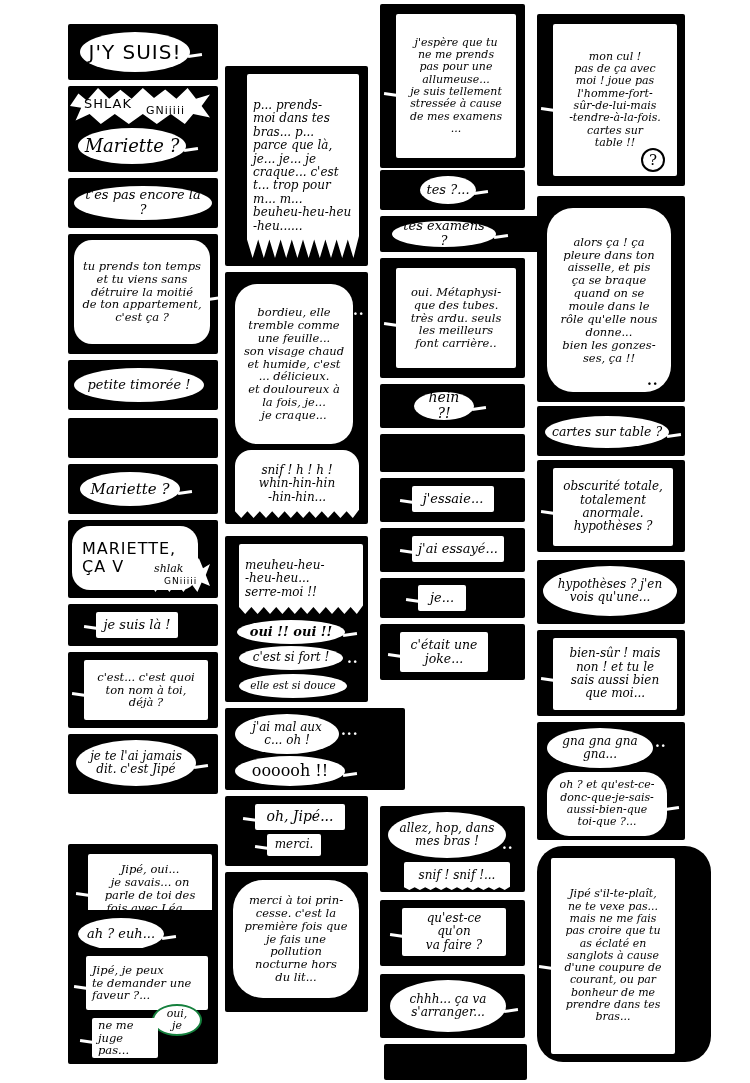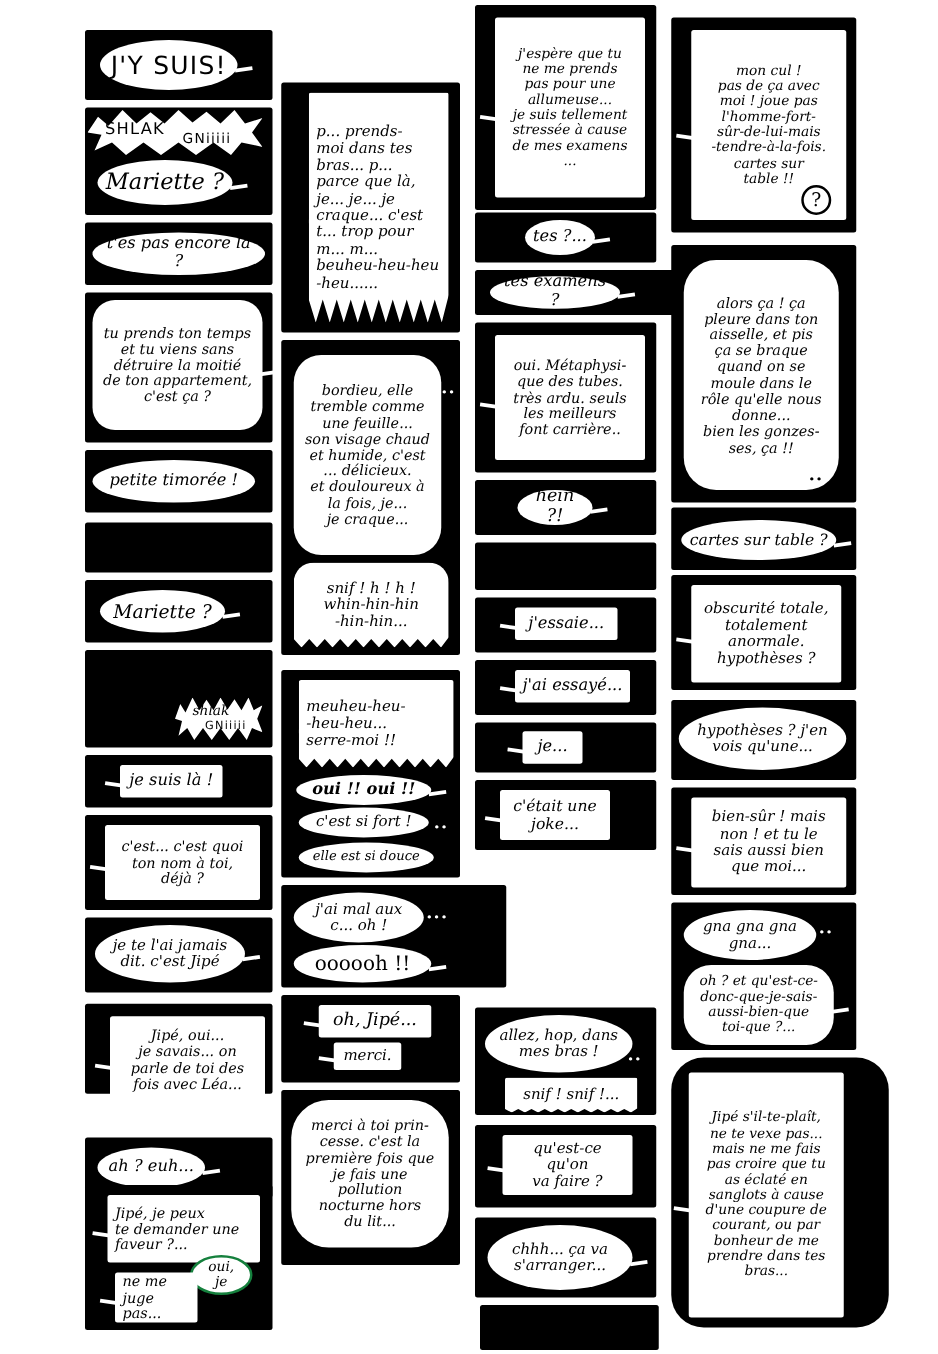--- a/index.html
+++ b/index.html
@@ -54,41 +54,43 @@
     <div class="bubble oval" style="left:6px;top:8px;width:130px;height:34px;font-size:13px;">petite timorée !</div>
   </div>
 
   <div class="panel" style="left:68px;top:418px;width:150px;height:40px;"></div>
 
   <div class="panel" style="left:68px;top:464px;width:150px;height:50px;">
     <div class="bubble oval tail-r" style="left:12px;top:8px;width:100px;height:34px;font-size:15px;">Mariette ?</div>
   </div>
 
   <div class="panel" style="left:68px;top:520px;width:150px;height:78px;">
+    <div class="bubble round caps" style="left:4px;top:6px;width:126px;height:64px;font-size:16px;justify-content:flex-start;text-align:left;padding-left:10px;">MARIETTE,
+ÇA V</div>
     <div class="burst" style="position:absolute;left:72px;top:38px;width:70px;height:34px;"></div>
     <span style="position:absolute;left:86px;top:42px;font-size:11px;font-style:italic;">shlak</span>
     <span class="caps" style="position:absolute;left:96px;top:56px;font-size:9px;">GNiiiii</span>
   </div>
 
   <div class="panel" style="left:68px;top:604px;width:150px;height:42px;">
     <div class="bubble rect tail-l" style="left:28px;top:8px;width:82px;height:26px;font-size:13px;">je suis là !</div>
   </div>
 
   <div class="panel" style="left:68px;top:652px;width:150px;height:76px;">
     <div class="bubble rect tail-l" style="left:16px;top:8px;width:124px;height:60px;font-size:11.5px;">c'est... c'est quoi
 ton nom à toi,
 déjà ?</div>
   </div>
 
   <div class="panel" style="left:68px;top:734px;width:150px;height:60px;">
     <div class="bubble oval tail-r" style="left:8px;top:6px;width:120px;height:46px;font-size:12px;">je te l'ai jamais
 dit. c'est Jipé</div>
   </div>
 
-  <div class="panel" style="left:68px;top:803px;width:150px;height:72px;">
+  <div class="panel" style="left:68px;top:844px;width:150px;height:72px;">
     <div class="bubble rect tail-l" style="left:20px;top:10px;width:124px;height:70px;font-size:11.5px;">Jipé, oui...
 je savais... on
 parle de toi des
 fois avec Léa...</div>
   </div>
 
   <div class="panel" style="left:68px;top:894px;width:150px;height:48px;margin-top:16px;">
     <div class="bubble oval tail-r" style="left:10px;top:8px;width:86px;height:32px;font-size:13px;">ah ? euh...</div>
   </div>
 

